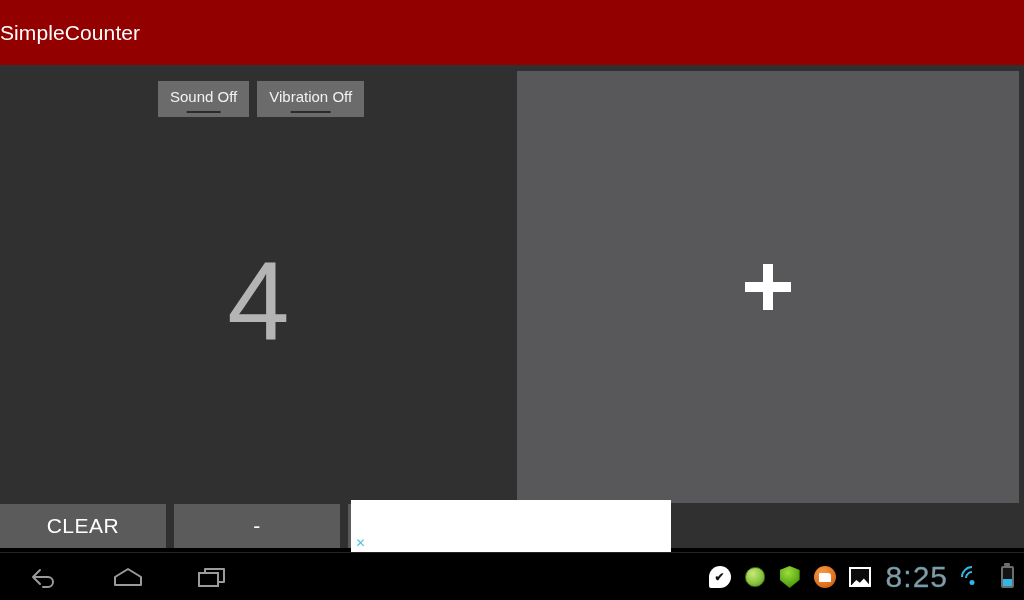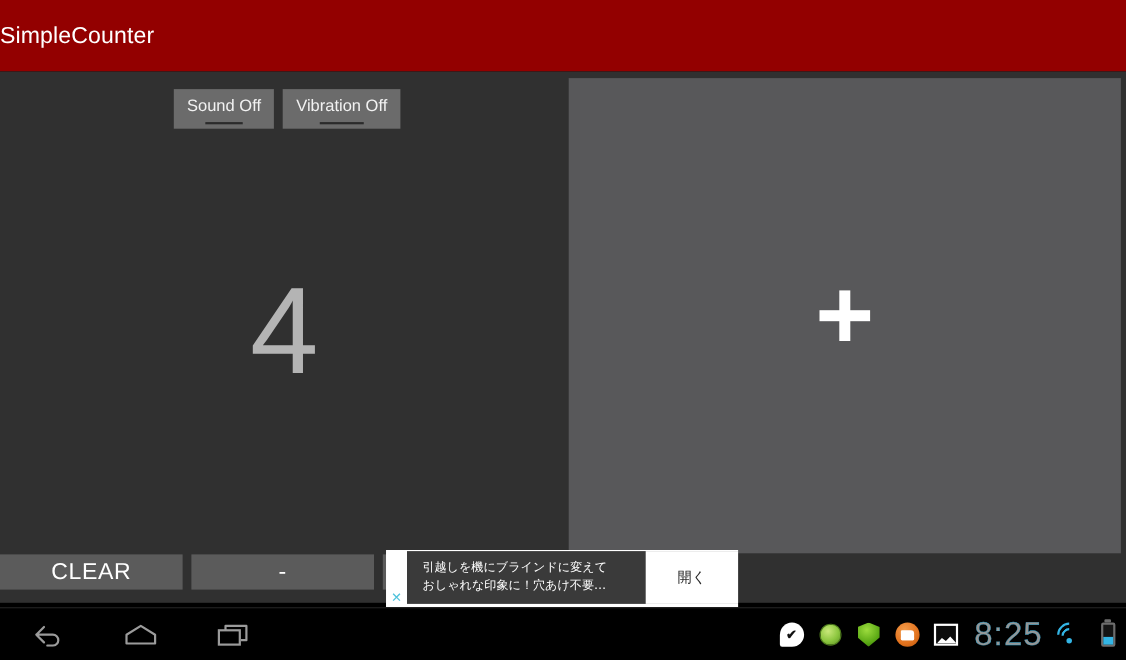--- a/index.html
+++ b/index.html
@@ -64,21 +64,21 @@
   }
 
   .bottom-btns{
     position:absolute; left:0; bottom:0; width:516px; height:44px;
     display:flex; gap:8px; padding:0 8px 0 0;
   }
   .bottom-btns .btn{
     background:#5b5b5b; color:#ffffff;
     font-size:21px; letter-spacing:.5px;
     display:flex; align-items:center; justify-content:center;
-    border:0; cursor:default; height:32px;
+    border:0; cursor:default; height:44px;
   }
   .btn-clear{ width:170px; margin-left:0; }
   .btn-minus{ width:170px; }
   .btn-copy{  width:164px; }
 
   
   .right-pane{
     position:absolute; left:517px; top:6px;
     width:502px; height:432px;
     background:#58585a;
@@ -239,27 +239,20 @@
       </div>
     </div>
 
     <div class="right-pane">
       <div class="plus-icon"></div>
     </div>
   </div>
 
   <div class="ad-banner">
     <div class="ad-close">✕</div>
-    <div class="ad-body">
-      <div class="ad-text">
-        <div>引越しを機にブラインドに変えて</div>
-        <div>おしゃれな印象に！穴あけ不要…</div>
-      </div>
-      <div class="ad-cta">開く</div>
-    </div>
   </div>
 
   <div class="navbar">
 
     <div class="nav-left">
       <div class="nav-btn">
         <svg width="30" height="22" viewBox="0 0 30 22">
           <path d="M4 11 L11 4 M4 11 L11 18 M4 11 H19 A5 5 0 0 1 19 21 H14" fill="none" stroke="#9b9b9b" stroke-width="2" stroke-linecap="round" stroke-linejoin="round"></path>
         </svg>
       </div>

